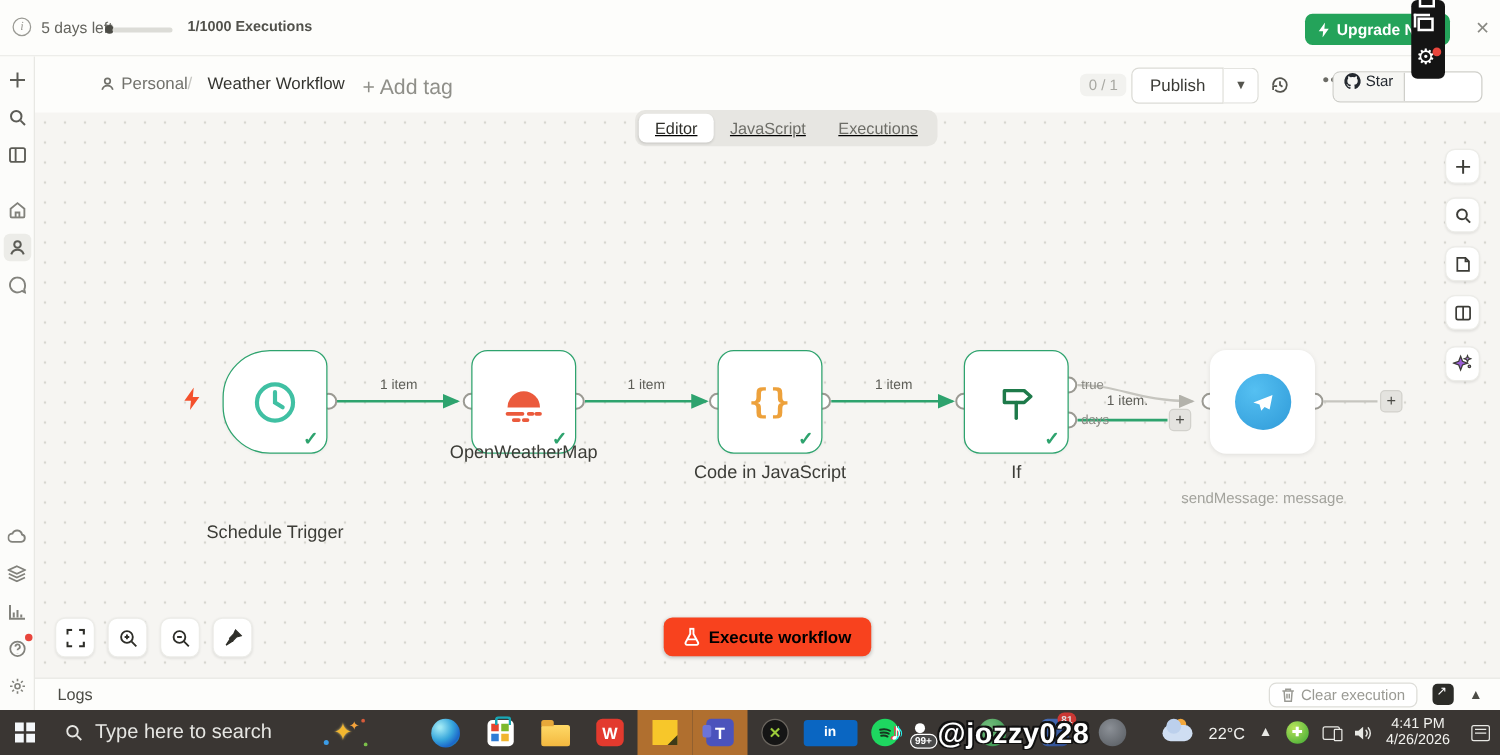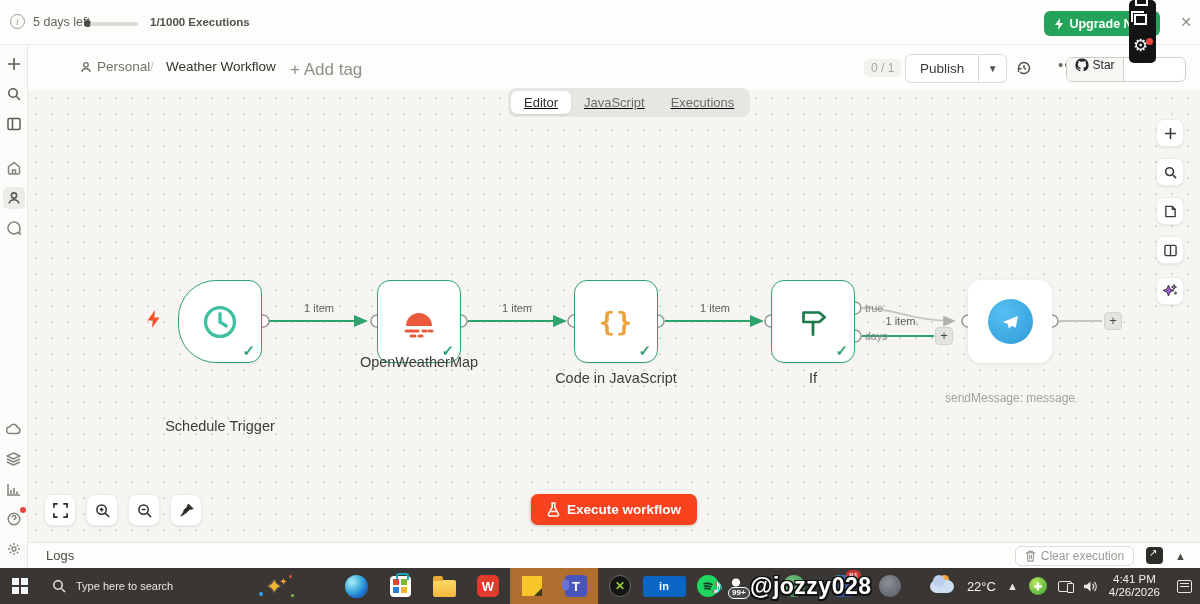--- a/index.html
+++ b/index.html
@@ -97,42 +97,42 @@
   .cbtn svg { stroke:#3c3c37; }
   #ai-btn { margin-top:2px; }
 
   
   #canvas-tools-bottom { position:absolute; left:16px; top:404px; display:flex; gap:10px; }
   .zbtn { width:32px; height:32px; background:#fff; border:1px solid #ececE8; border-radius:8px;
     box-shadow:0 1px 2px rgba(0,0,0,.08); display:flex; align-items:center; justify-content:center; cursor:pointer;}
   .zbtn svg { stroke:#2e2e29; }
 
   #execute-btn { position:absolute; left:50%; transform:translateX(-50%); top:404px; height:31px;
-    background:#f8421e; border:none; border-radius:7px; color:#ffffff; font-size:13.5px; font-weight:700;
+    background:#f8421e; border:none; border-radius:7px; color:#000000; font-size:13.5px; font-weight:700;
     display:flex; align-items:center; gap:7px; padding:0 16px; cursor:pointer; box-shadow:0 1px 3px rgba(0,0,0,.2);}
 
   
   #logs-bar { position:absolute; left:28px; bottom:36px; right:0; height:26px; background:#fdfdfb;
     border-top:1px solid #e5e5e1; z-index:25; display:flex; align-items:center;}
   #logs-title { margin-left:18px; font-size:13px; color:#4c4c46; }
   #logs-right { margin-left:auto; display:flex; align-items:center; gap:12px; margin-right:14px; }
   #clear-exec { display:flex; align-items:center; gap:5px; border:1px solid #ddddd8; border-radius:6px;
     padding:2px 9px; font-size:12px; color:#9a9a94; background:#fff; cursor:pointer;}
   #popout-btn { width:17px; height:17px; background:#2c2c28; border-radius:4px; position:relative; cursor:pointer;}
   #popout-btn:before { content:"↗"; position:absolute; left:3px; top:0px; color:#fff; font-size:10px;}
   #logs-collapse { color:#4c4c46; font-size:11px; cursor:pointer; }
 
   
   #taskbar { position:absolute; left:0; bottom:0; width:1200px; height:36px; background:#3a3633; z-index:40;}
   .tb { position:absolute; top:0; height:36px; display:flex; align-items:center; justify-content:center;}
   #start-btn { left:0; width:40px; cursor:pointer;}
   .win-logo { width:16px; height:16px; display:grid; grid-template-columns:7px 7px; grid-template-rows:7px 7px; gap:1.5px;}
   .win-logo i { background:#f4f7fa; }
   #tb-search { left:40px; width:215px; justify-content:flex-start; gap:10px; padding-left:12px; cursor:text;}
-  #tb-search span { color:#e6e6e3; font-size:11px; }
+  #tb-search span { color:#e6e6e3; font-size:16px; }
   #copilot-spark { left:255px; width:44px; cursor:pointer; position:absolute;}
   .spark-big { color:#f3b72f; font-size:19px; text-shadow:0 0 2px #f9d97c;}
   .spark-small { color:#f5a33b; font-size:10px; margin-left:-3px; margin-top:-10px;}
   .spark-dot-b { width:4px;height:4px;border-radius:50%;background:#3b9de8; position:absolute; left:4px; bottom:8px;}
   .spark-dot-g { width:3px;height:3px;border-radius:50%;background:#7cc04a; position:absolute; right:5px; bottom:7px;}
   .spark-dot-r { width:3px;height:3px;border-radius:50%;background:#d85b3a; position:absolute; right:7px; top:7px;}
   .tb-app { width:44px; cursor:pointer; }
   .tb-app.hl { background:#b06f2f; }
   .edge-ball { width:23px; height:23px; border-radius:50%;
     background:radial-gradient(circle at 30% 30%, #9fe8f5 5%, #38a7dc 45%, #1b66c9 72%, #27c692 100%);}

